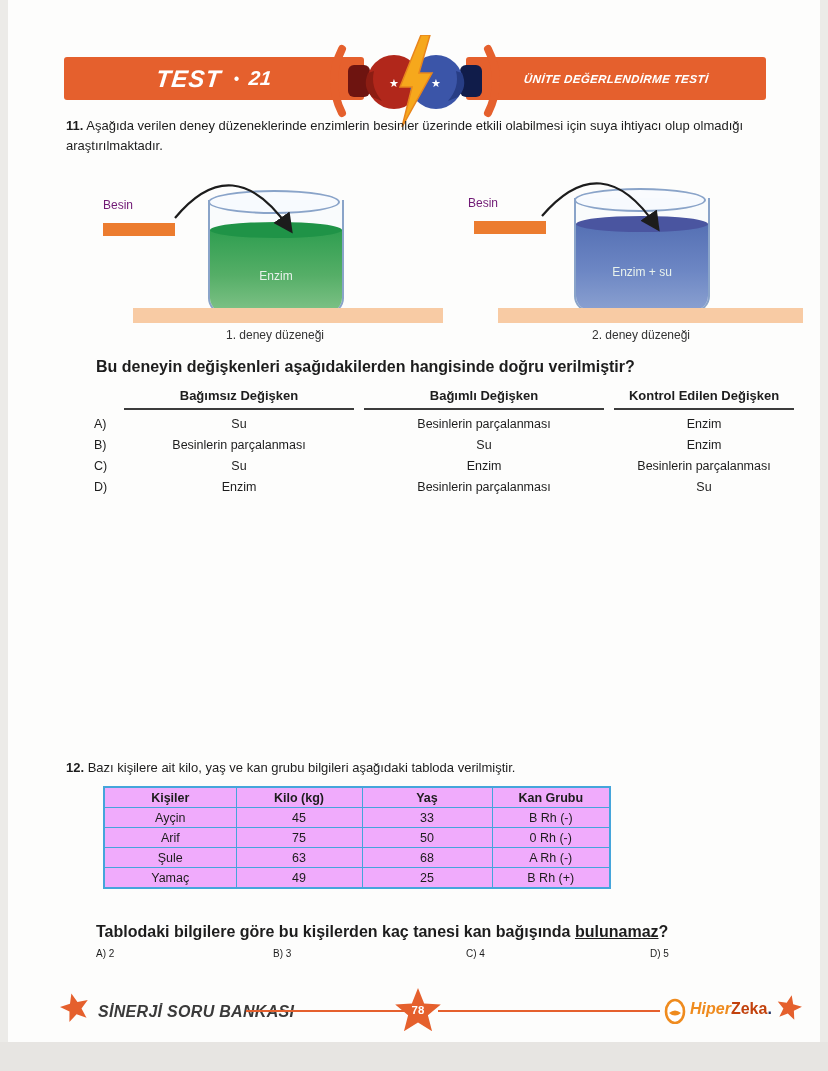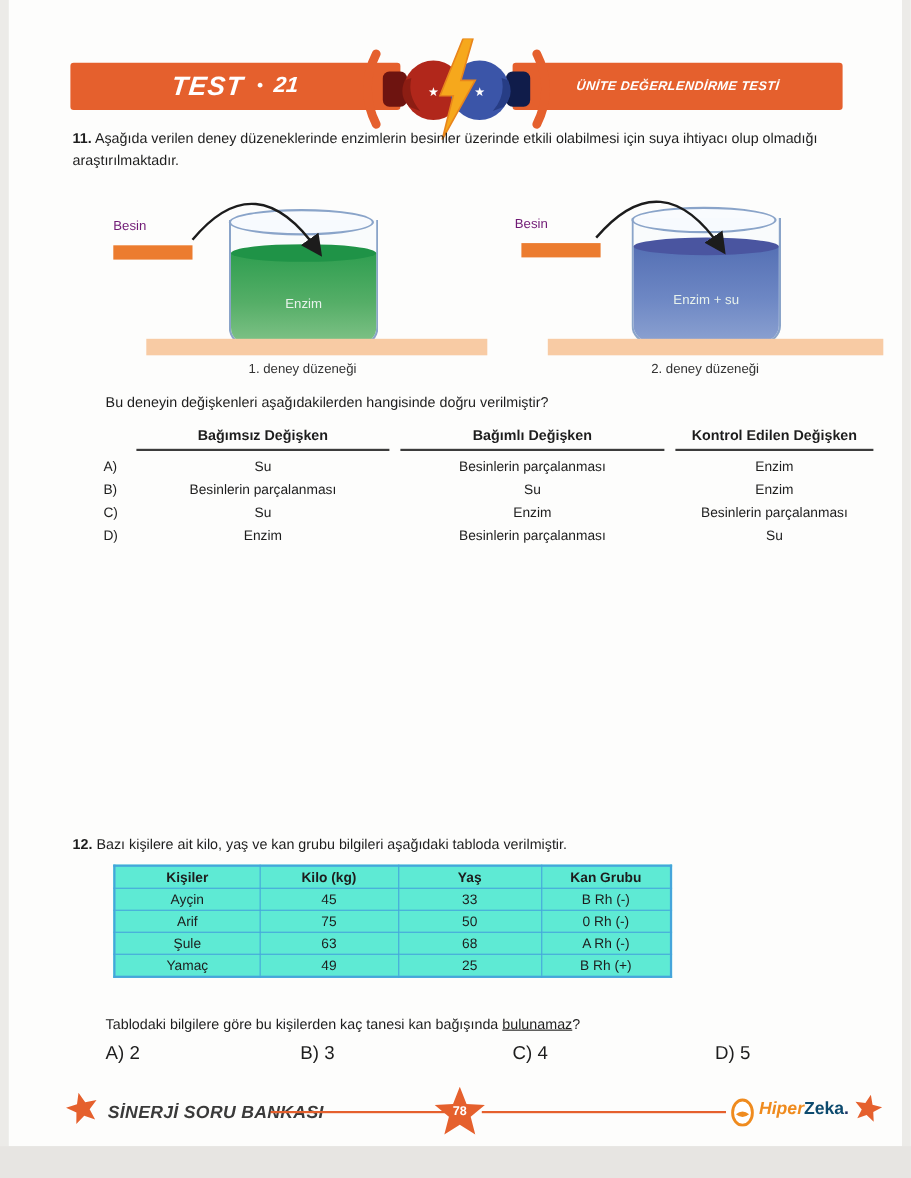--- a/index.html
+++ b/index.html
@@ -23,21 +23,21 @@
   .seg-left{left:0;width:300px;}
   .seg-right{right:0;width:300px;}
   .test-title{font-style:italic;font-weight:bold;font-size:24px;letter-spacing:1px;transform:skewX(-6deg);}
   .test-bullet{font-size:16px;margin:0 10px 0 12px;}
   .test-num{font-style:italic;font-weight:bold;font-size:20px;transform:skewX(-6deg);}
   .right-label{font-style:italic;font-weight:bold;font-size:11.5px;letter-spacing:.4px;transform:skewX(-6deg);}
   .gloves-wrap{position:absolute;left:258px;top:-22px;width:186px;height:92px;}
   
   .qnum{font-weight:bold;}
   .qtext{position:absolute;font-size:13px;line-height:1.55;}
-  .bold-q{font-weight:normal;font-size:13px;}
+  .bold-q{font-weight:bold;font-size:16px;}
   
   .diagram{position:absolute;width:352px;height:186px;}
   .besin-label{position:absolute;font-size:12px;color:#701a75;}
   .besin-bar{position:absolute;width:72px;height:13px;background:#ec7c2f;}
   .beaker{position:absolute;width:132px;height:112px;
     border-left:2px solid #8aa4c9;border-right:2px solid #8aa4c9;border-bottom:2px solid #8aa4c9;
     border-bottom-left-radius:16px;border-bottom-right-radius:16px;background:rgba(240,246,252,.35);}
   .beaker .rim{position:absolute;left:-2px;top:-10px;width:128px;height:20px;
     border:2px solid #8aa4c9;border-radius:50%;background:rgba(245,250,255,.5);}
   .liquid{position:absolute;left:0px;right:0px;bottom:0px;
@@ -57,34 +57,34 @@
     position:absolute;left:80px;top:388px;width:712px;
     display:grid;grid-template-columns:26px 230px 240px 180px;
     column-gap:10px;row-gap:7px;font-size:12.5px;align-items:center;
   }
   .vars .vh{font-weight:bold;font-size:13px;text-align:center;border-bottom:2px solid #3c3c3c;padding-bottom:5px;}
   .vars .letter{text-align:left;padding-left:6px;}
   .vars .vc{text-align:center;}
   
   .blood-table{
     position:absolute;left:95px;top:786px;border-collapse:collapse;table-layout:fixed;
-    font-size:12.5px;background:#5eead4;
+    font-size:12.5px;background:#f0abfc;
   }
   .blood-table td,.blood-table th{
     border:1.6px solid #45a5db;text-align:center;height:19px;padding:0 4px;
   }
   .blood-table th{font-weight:bold;}
   .blood-table{border:2px solid #45a5db;}
-  .q12-option{position:absolute;font-size:17px;}
+  .q12-option{position:absolute;font-size:10px;}
   
   .footer-line{position:absolute;height:2px;background:#e5602d;top:1010px;}
   .sinerji-text{position:absolute;left:90px;top:1003px;font-size:16px;font-weight:bold;font-style:italic;color:#3a3a3a;letter-spacing:.3px;}
   .logo-text{position:absolute;left:682px;top:1000px;font-size:16px;font-weight:bold;}
   .logo-first{color:#ef8b1e;font-style:italic;}
-  .logo-second{color:#0c4a6e;}
+  .logo-second{color:#c2410c;}
   .logo-dot{color:#1f3468;}
   .u{ text-decoration:underline;}
   .gray-bottom{position:absolute;left:0;top:1042px;width:828px;height:29px;background:#e7e5e2;}
 </style>
 </head>
 <body>
 
 <div class="page">
 
   <div class="banner">

